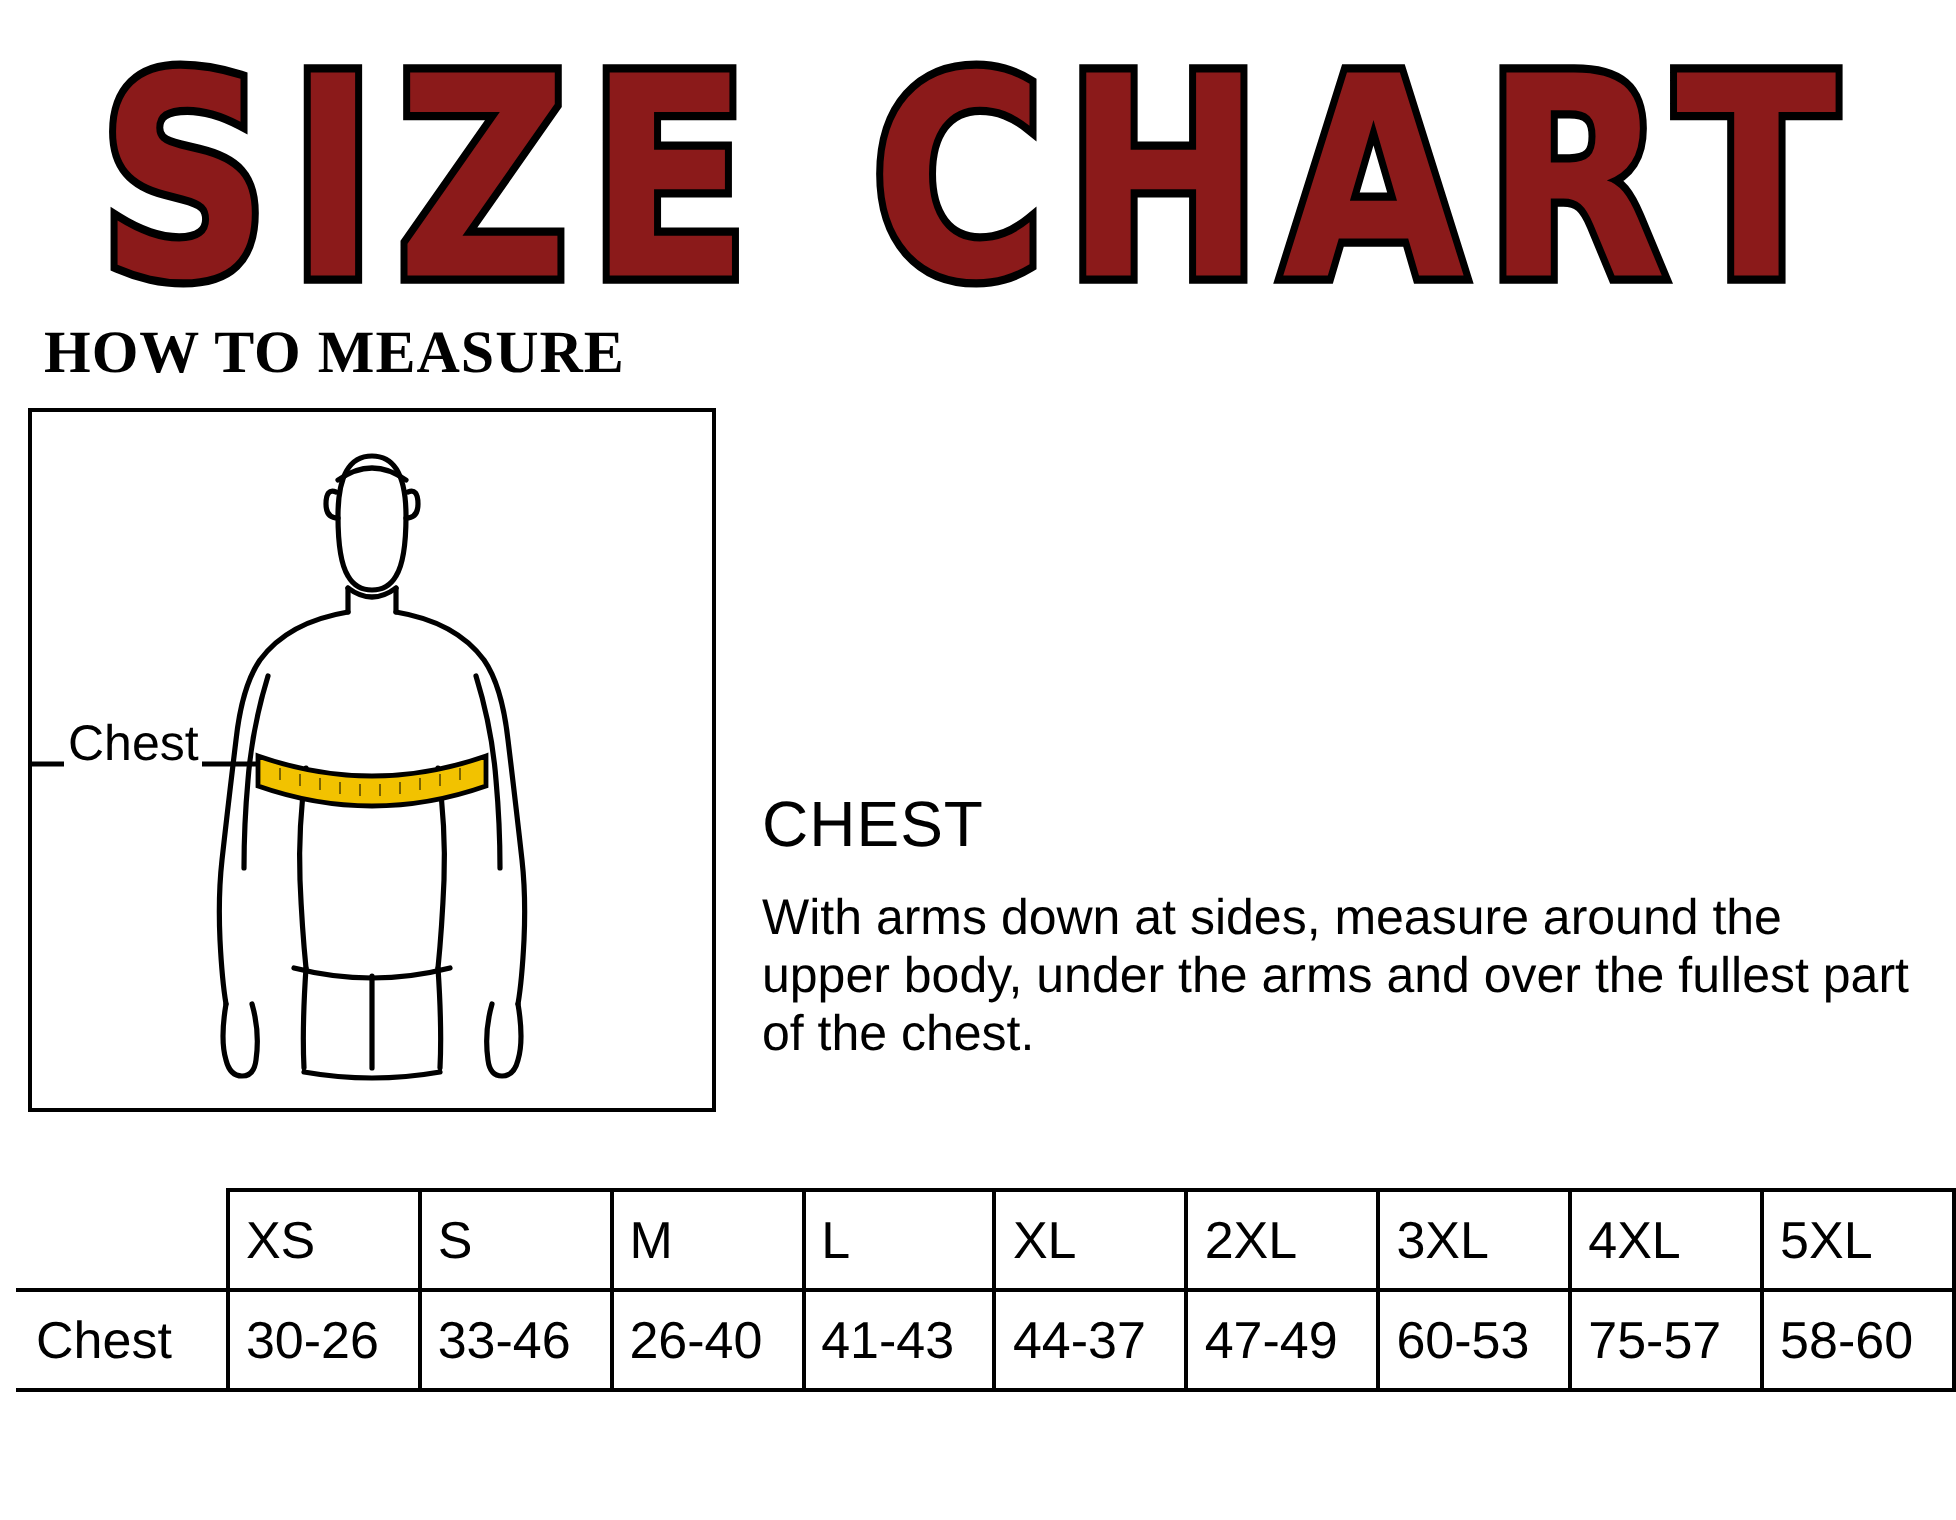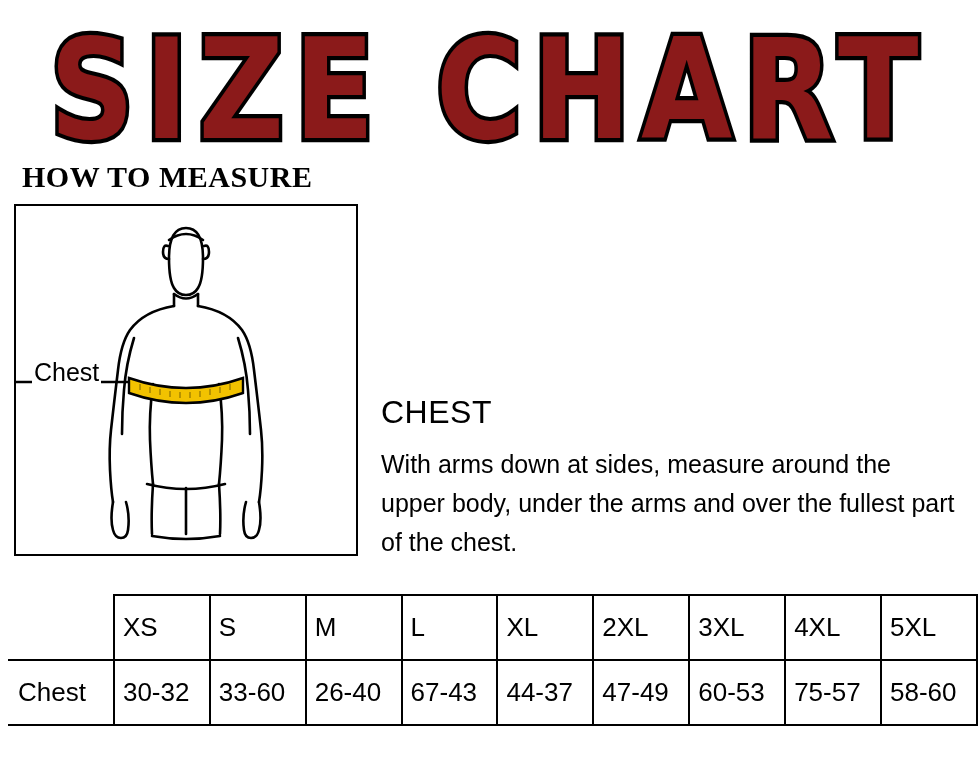--- a/index.html
+++ b/index.html
@@ -86,35 +86,35 @@
   .desc-title {
     font-family: "Liberation Sans", sans-serif;
     font-size: 32px;
     letter-spacing: 0.5px;
     color: #000;
     margin-bottom: 14px;
   }
   .desc-body {
     font-family: "Liberation Sans", sans-serif;
     font-size: 25px;
-    line-height: 39px;
+    line-height: 29px;
     color: #000;
   }
 
   
   .size-table {
     position: absolute;
     left: 8px;
     top: 594px;
     border-collapse: collapse;
     table-layout: fixed;
   }
   .size-table td {
     border: 2px solid #000;
-    height: 65px;
+    height: 50px;
     font-family: "Liberation Sans", sans-serif;
     font-size: 26px;
     color: #000;
     padding: 0 8px;
     vertical-align: middle;
     text-align: left;
     box-sizing: border-box;
   }
   .size-table td.corner {
     border: none;
@@ -222,24 +222,24 @@
       <td>M</td>
       <td>L</td>
       <td>XL</td>
       <td>2XL</td>
       <td>3XL</td>
       <td>4XL</td>
       <td>5XL</td>
     </tr>
     <tr>
       <td class="rowhead">Chest</td>
-      <td>30-32</td>
-      <td>33-60</td>
+      <td>30-26</td>
+      <td>33-46</td>
       <td>26-40</td>
-      <td>67-43</td>
+      <td>41-43</td>
       <td>44-37</td>
       <td>47-49</td>
       <td>60-53</td>
       <td>75-57</td>
       <td>58-60</td>
     </tr>
   </tbody>
 </table>
 
 </body></html>

